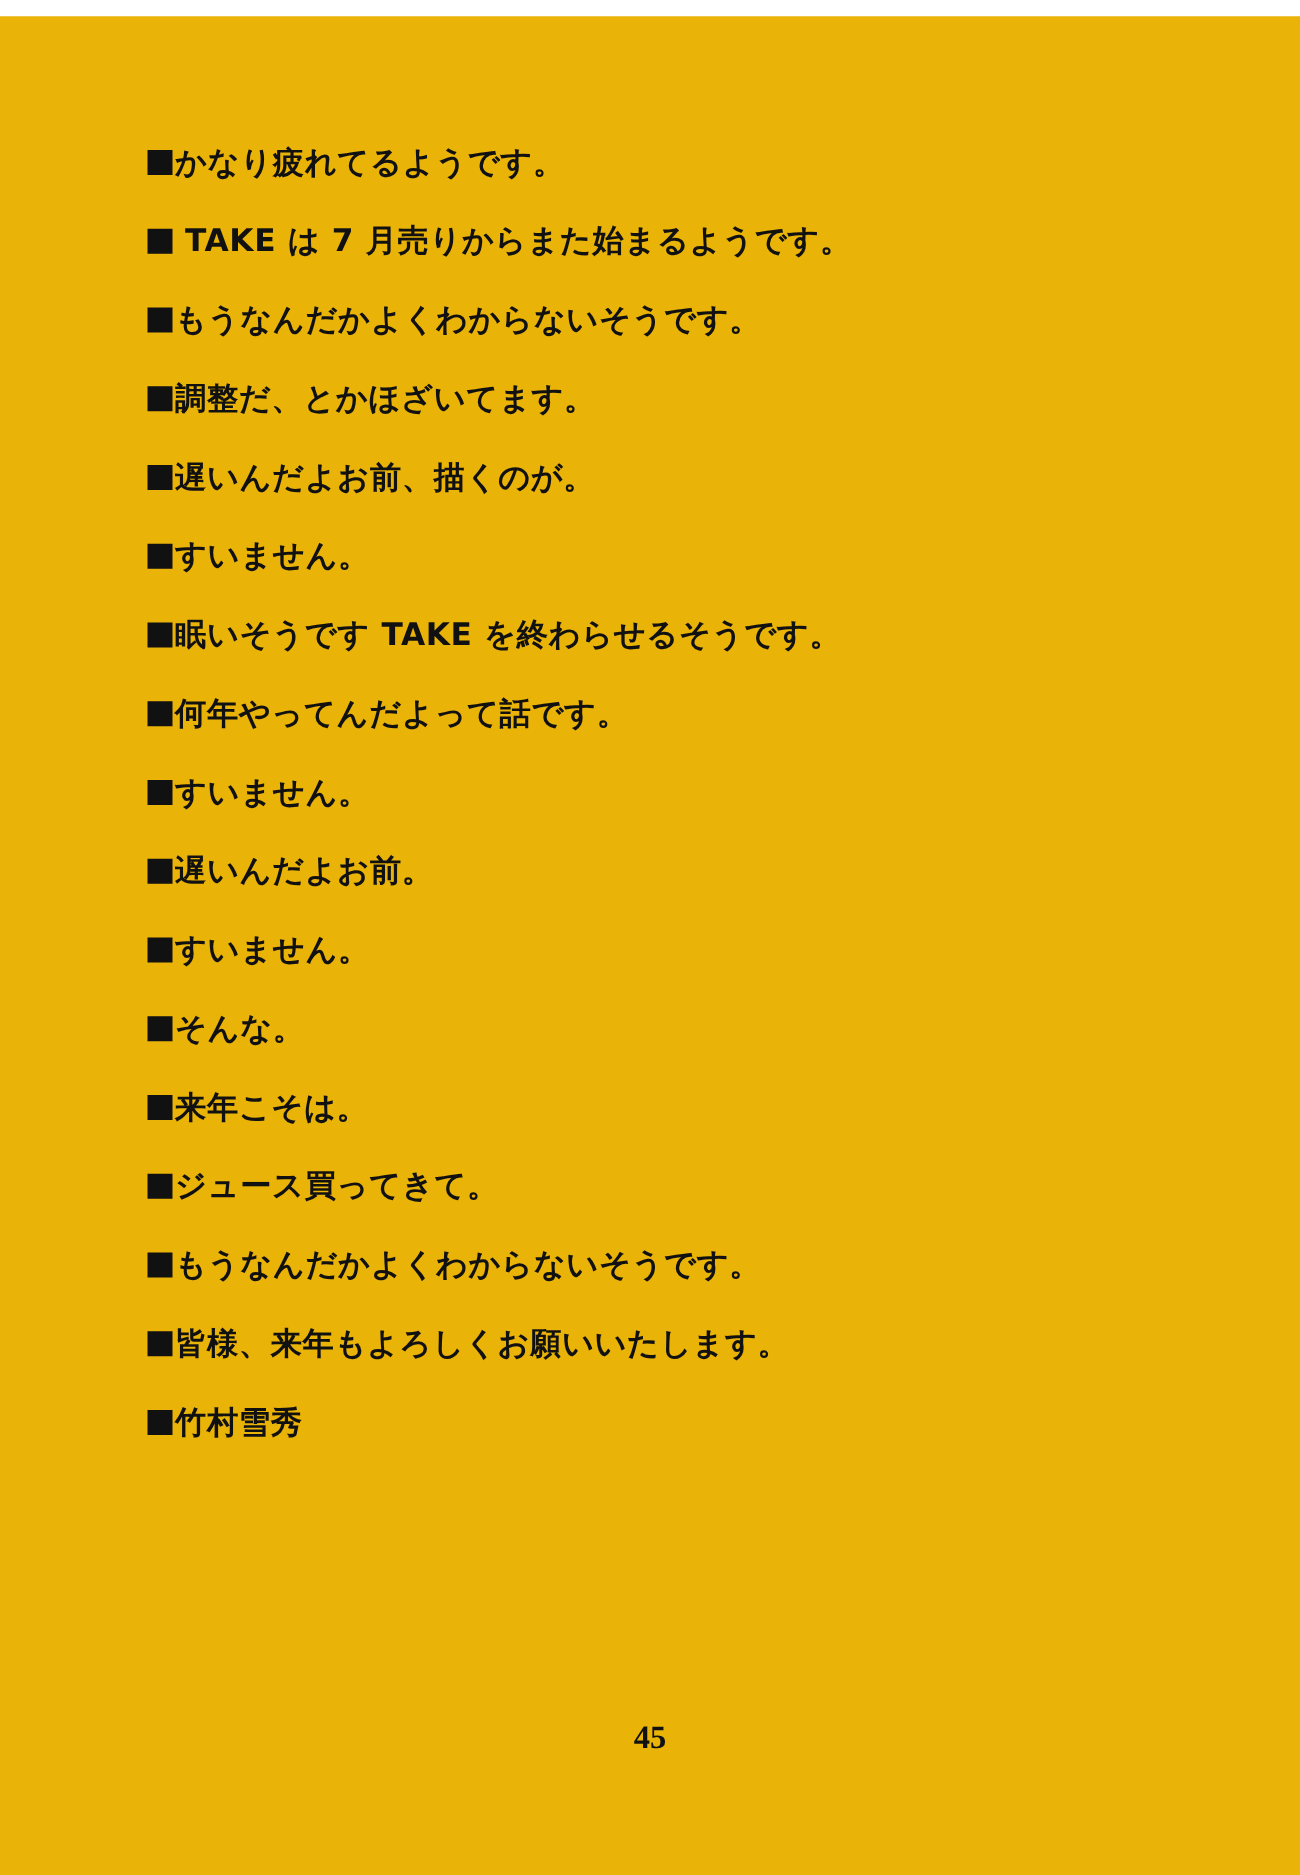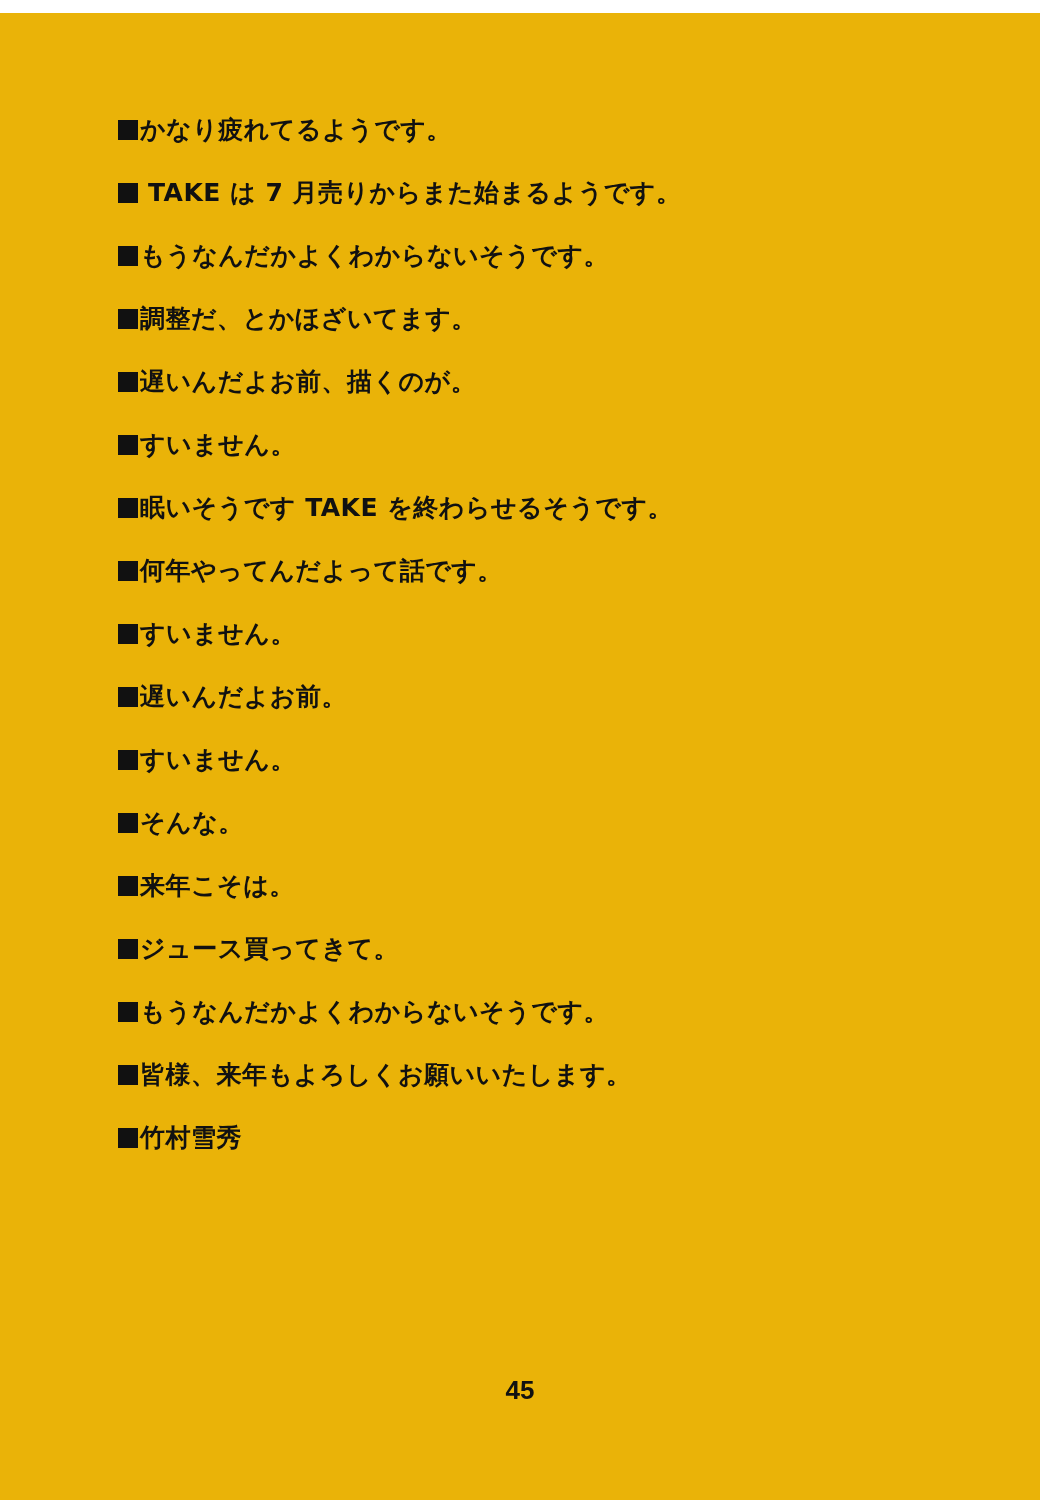--- a/index.html
+++ b/index.html
@@ -42,21 +42,21 @@
   }
   .line.indented .bullet {
     margin-right: 10px;
   }
   .page-number {
     position: absolute;
     left: 0;
     right: 0;
     top: 1362px;
     text-align: center;
-    font-family: Liberation Sans, sans-serif;
+    font-family: Liberation Serif, serif;
     font-size: 26px;
     font-weight: 700;
     color: #111111;
   }
 </style>
 </head>
 <body>
 
 <div class="page">
   <div class="content" id="lines-root">

